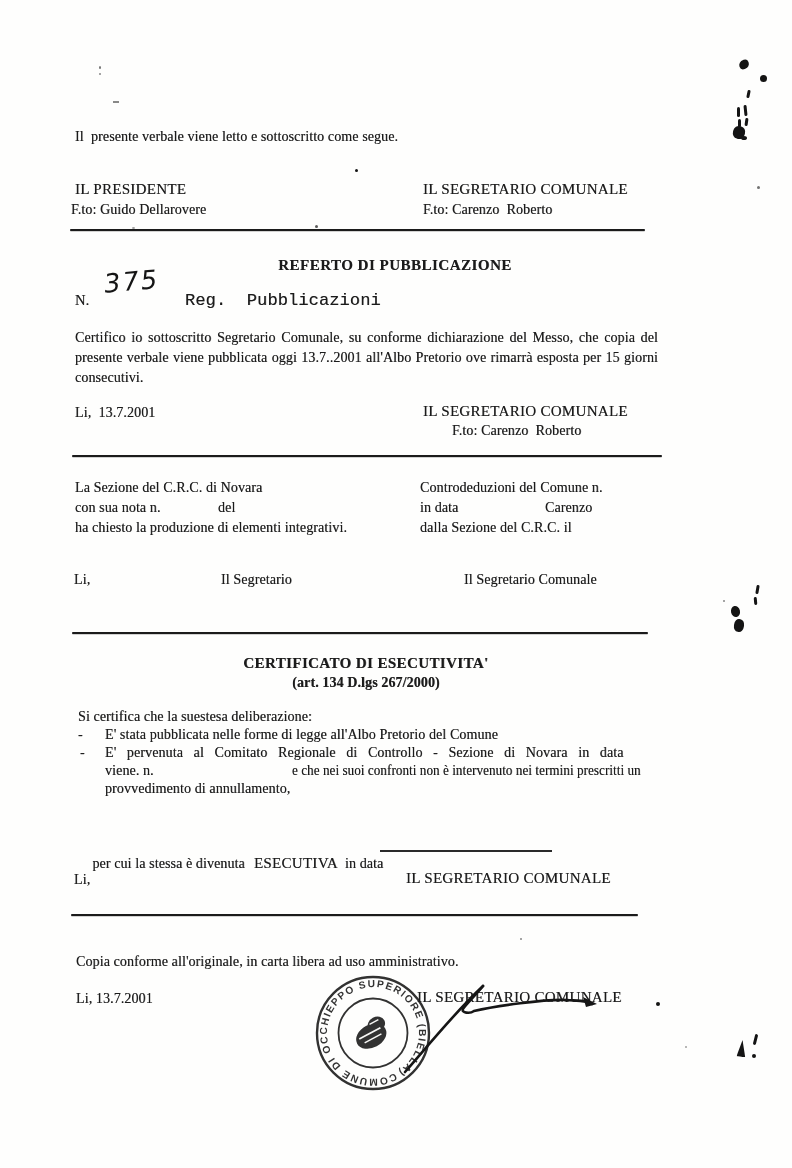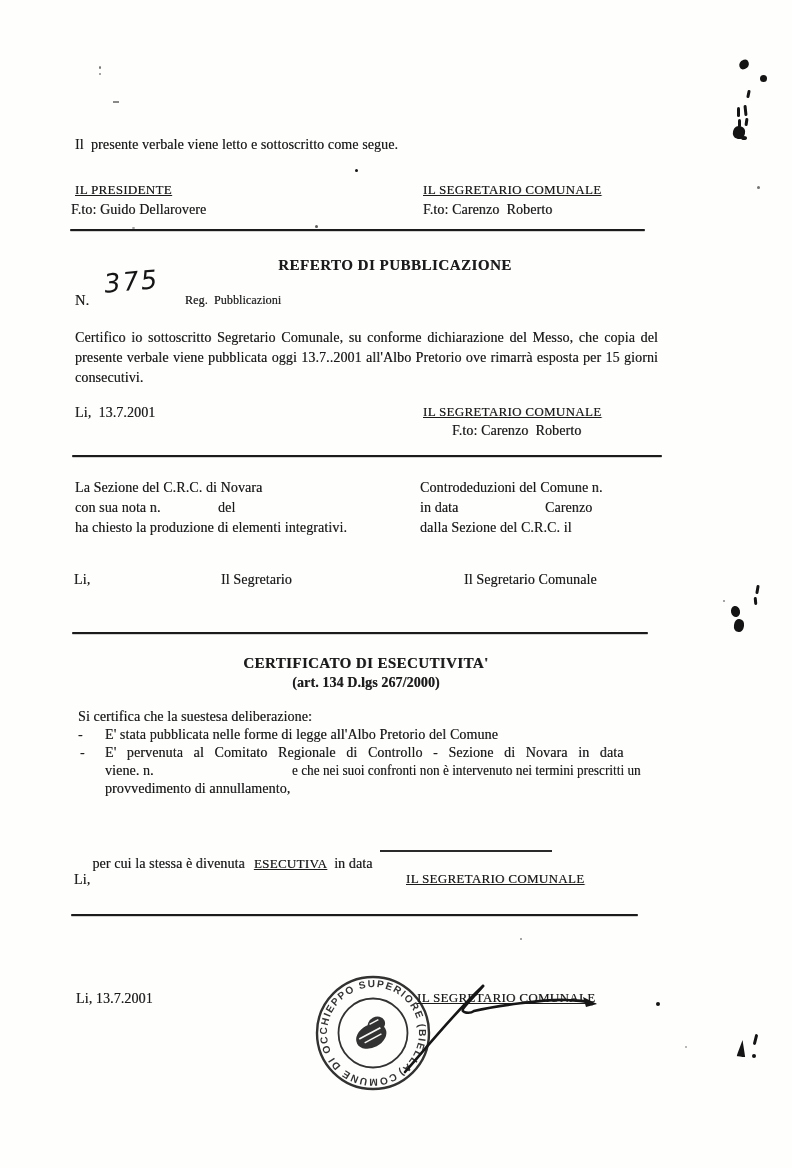--- a/index.html
+++ b/index.html
@@ -7,55 +7,55 @@
     position:relative;width:792px;height:1168px;background:#fefefdf5;
     overflow:hidden;
     font-family:"Liberation Serif","DejaVu Serif",serif;
     color:#191919;
   }
   .t{
     position:absolute;white-space:pre;font-size:14px;line-height:19px;
     color:#1b1b1b;text-shadow:0.35px 0 0 rgba(25,25,25,0.55);
     letter-spacing:0.1px;
   }
-  .caps{font-size:13px;letter-spacing:0.3px;text-decoration:underline;}
+  .caps{font-size:15px;letter-spacing:0.3px;}
   .b{font-weight:bold;}
   .ctr{text-align:center;white-space:pre;}
   .just{white-space:normal;text-align:justify;}
   .ws7{word-spacing:7px;}
   .squeeze{display:inline-block;transform:scaleX(0.93);transform-origin:left center;}
   .hand{
     font-family:"DejaVu Sans",sans-serif;font-size:26px;letter-spacing:2px;
     transform:rotate(-5deg) skewX(-10deg);transform-origin:left bottom;
     text-shadow:none;color:#151515;
   }
   .hr{position:absolute;height:2.4px;background:#1b1b1b;border-radius:1px;box-shadow:0 0.6px 0 rgba(0,0,0,0.35);}
   .blank-line{position:absolute;height:1.6px;background:#2a2a2a;}
   .speck{position:absolute;background:#141414;}
   .sig-svg,.stamp-svg{position:absolute;}
 </style>
 </head>
 <body>
 
 <div class="page">
 
-  <div class="t" style="left:75px;top:127px;margin-top:8px;">Il  presente verbale viene letto e sottoscritto come segue.</div>
+  <div class="t" style="left:75px;top:127px;">Il  presente verbale viene letto e sottoscritto come segue.</div>
 
   <div class="t caps" style="left:75px;top:180px;">IL PRESIDENTE</div>
   <div class="t" style="left:71px;top:200px;">F.to: Guido Dellarovere</div>
   <div class="t caps" style="left:423px;top:180px;">IL SEGRETARIO COMUNALE</div>
   <div class="t" style="left:423px;top:200px;">F.to: Carenzo  Roberto</div>
 
   <div class="hr" style="left:70px;top:229px;width:575px;"></div>
 
   <div class="t ctr b" style="left:0;top:256px;width:790px;font-size:15px;letter-spacing:0.5px;">REFERTO DI PUBBLICAZIONE</div>
 
   <div class="t" style="left:75px;top:291px;font-size:14.5px;">N.</div>
   <div class="t hand" style="left:103px;top:275px;">375</div>
-  <div class="t" style="left:185px;top:291px;font-size:12px;">Reg.  Pubblicazioni</div>
+  <div class="t" style="left:185px;top:291px;font-size:17px;font-family:Liberation Mono, monospace;">Reg.  Pubblicazioni</div>
 
   <div class="t just" style="left:75px;top:328px;width:583px;line-height:20px;">Certifico io sottoscritto Segretario Comunale, su conforme dichiarazione del Messo, che copia del presente verbale viene pubblicata oggi  13.7..2001 all'Albo Pretorio ove rimarrà esposta per 15 giorni  consecutivi.</div>
 
   <div class="t" style="left:75px;top:403px;">Li,  13.7.2001</div>
   <div class="t caps" style="left:423px;top:402px;">IL SEGRETARIO COMUNALE</div>
   <div class="t" style="left:452px;top:421px;">F.to: Carenzo  Roberto</div>
 
   <div class="hr" style="left:72px;top:455px;width:590px;"></div>
 
   <div class="t" style="left:75px;top:478px;">La Sezione del C.R.C. di Novara</div>
@@ -91,20 +91,21 @@
   <div class="t" style="left:78px;top:835px;">
     <span>per cui la stessa è divenuta</span><span style="display:inline-block;width:9px;"></span><span class="caps">ESECUTIVA</span><span style="display:inline-block;width:7px;"></span><span>in data</span>
   </div>
   <div class="blank-line" style="left:380px;top:850px;width:172px;"></div>
 
   <div class="t" style="left:74px;top:870px;">Li,</div>
   <div class="t caps" style="left:406px;top:869px;">IL SEGRETARIO COMUNALE</div>
 
   <div class="hr" style="left:71px;top:914px;width:567px;"></div>
 
+  <div class="t" style="left:76px;top:952px;">Copia conforme all'originale, in carta libera ad uso amministrativo.</div>
   <div class="t" style="left:76px;top:989px;">Li, 13.7.2001</div>
   <div class="t caps" style="left:417px;top:988px;">IL SEGRETARIO COMUNALE</div>
 
   <svg class="stamp-svg" style="left:311px;top:971px;" width="124" height="124" viewBox="0 0 124 124" aria-hidden="true">
     <g opacity="0.9">
       <circle cx="62" cy="62" r="56" fill="none" stroke="#1c1c1c" stroke-width="2.4"></circle>
       <circle cx="62" cy="62" r="34.5" fill="none" stroke="#1c1c1c" stroke-width="1.8"></circle>
       <defs>
         <path id="ringPath" d="M 84.75 101.4 A 45.5 45.5 0 1 1 39.25 22.6 A 45.5 45.5 0 1 1 84.75 101.4"></path>
       </defs>

